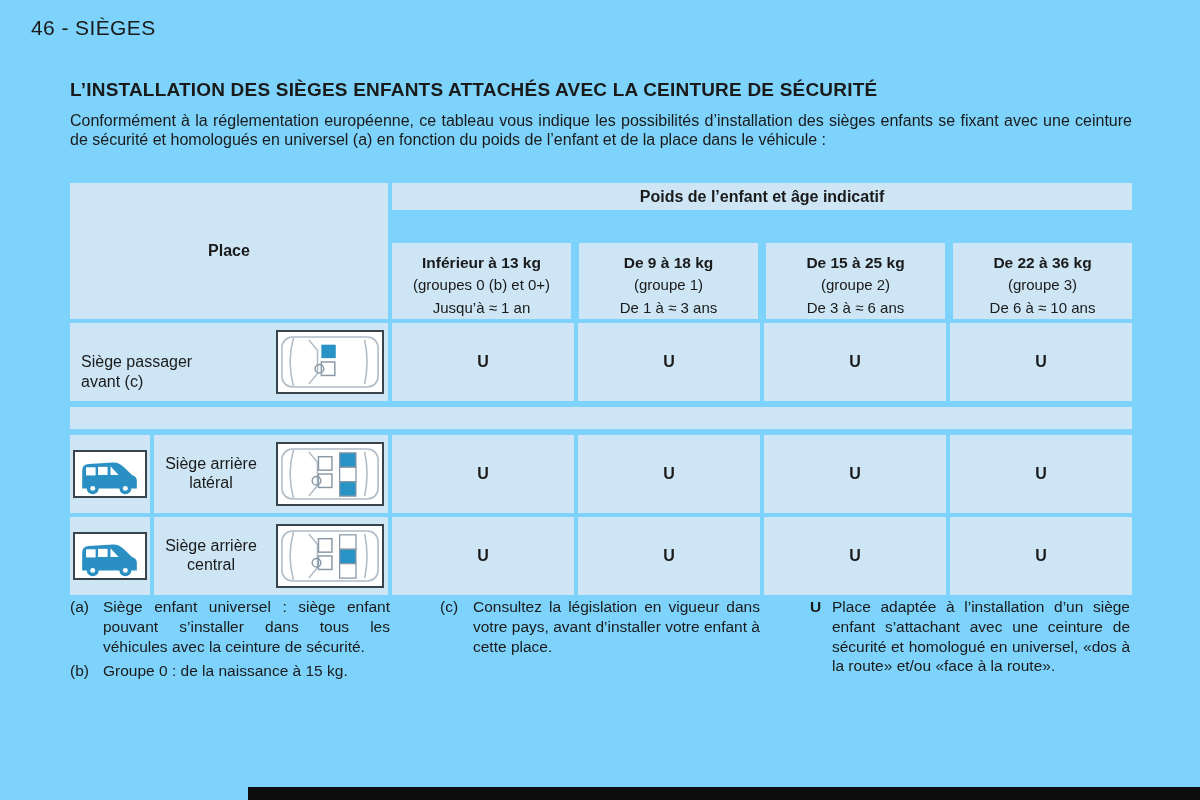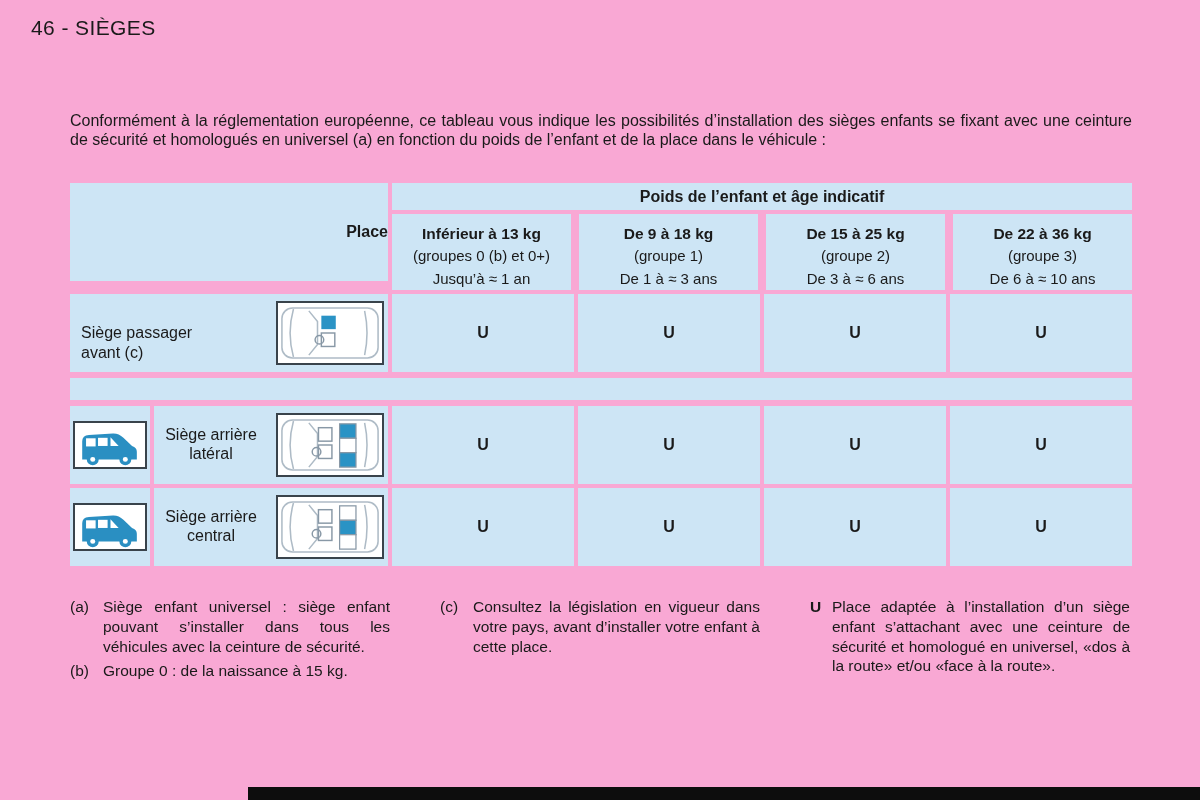--- a/index.html
+++ b/index.html
@@ -1,29 +1,29 @@
 <!DOCTYPE html>
 <html><head>
 <meta charset="utf-8">
 <style>
   * { margin:0; padding:0; box-sizing:border-box; }
   html,body { background:#ffffff; }
   .page {
-    position:relative; width:1200px; height:800px; background:#f9a8d4;
+    position:relative; width:1200px; height:800px; background:#7dd3fc;
     font-family:"Liberation Sans", sans-serif; color:#1a1a1a; overflow:hidden;
   }
   .page-header { position:absolute; left:31px; top:16px; font-size:21px; letter-spacing:.4px; }
   .doc-title { position:absolute; left:70px; top:79px; font-size:19px; font-weight:bold; letter-spacing:.2px; }
   .intro { position:absolute; left:70px; top:111px; width:1062px; font-size:16px; line-height:1.21; text-align:justify; }
 
   .seat-table { position:absolute; left:70px; top:183px; width:1062px; }
   .band { display:flex; gap:4px; }
   .cell { background:#cde5f5; }
 
-  .place-cell { width:318px; height:98px; display:flex; align-items:center; justify-content:flex-end;
+  .place-cell { width:318px; height:136px; display:flex; align-items:center; justify-content:center;
                 font-size:16px; font-weight:bold; }
   .header-right { flex:1; display:flex; flex-direction:column; gap:4px; }
   .group-header { height:27px; display:flex; align-items:center; justify-content:center;
                   font-size:16px; font-weight:bold; }
   .col-headers { flex:1; display:flex; gap:8px;align-items:flex-end; }
   .col-header { flex:1; text-align:center; padding-top:8px; font-size:15px; line-height:1.5; }
   .col-header .w { font-weight:bold; font-size:15.5px; }
   .col-header span { display:block; }
 
   .data-band { margin-top:4px; height:78px; }
@@ -54,20 +54,21 @@
   .fn-text { flex:1; text-align:justify; }
 
   .bottom-bar { position:absolute; left:248px; top:787px; width:952px; height:13px; background:#0d0d0d; }
 </style>
 </head>
 <body>
 
 <div class="page">
 
   <div class="page-header">46 - SIÈGES</div>
+  <div class="doc-title">L’INSTALLATION DES SIÈGES ENFANTS ATTACHÉS AVEC LA CEINTURE DE SÉCURITÉ</div>
   <div class="intro">Conformément à la réglementation européenne, ce tableau vous indique les possibilités d’installation des sièges enfants se fixant avec une ceinture de sécurité et homologués en universel (a) en fonction du poids de l’enfant et de la place dans le véhicule :</div>
 
   <div class="seat-table">
 
     <div class="band">
       <div class="cell place-cell">
         <span>Place</span>
       </div>
       <div class="header-right">
         <div class="cell group-header">

